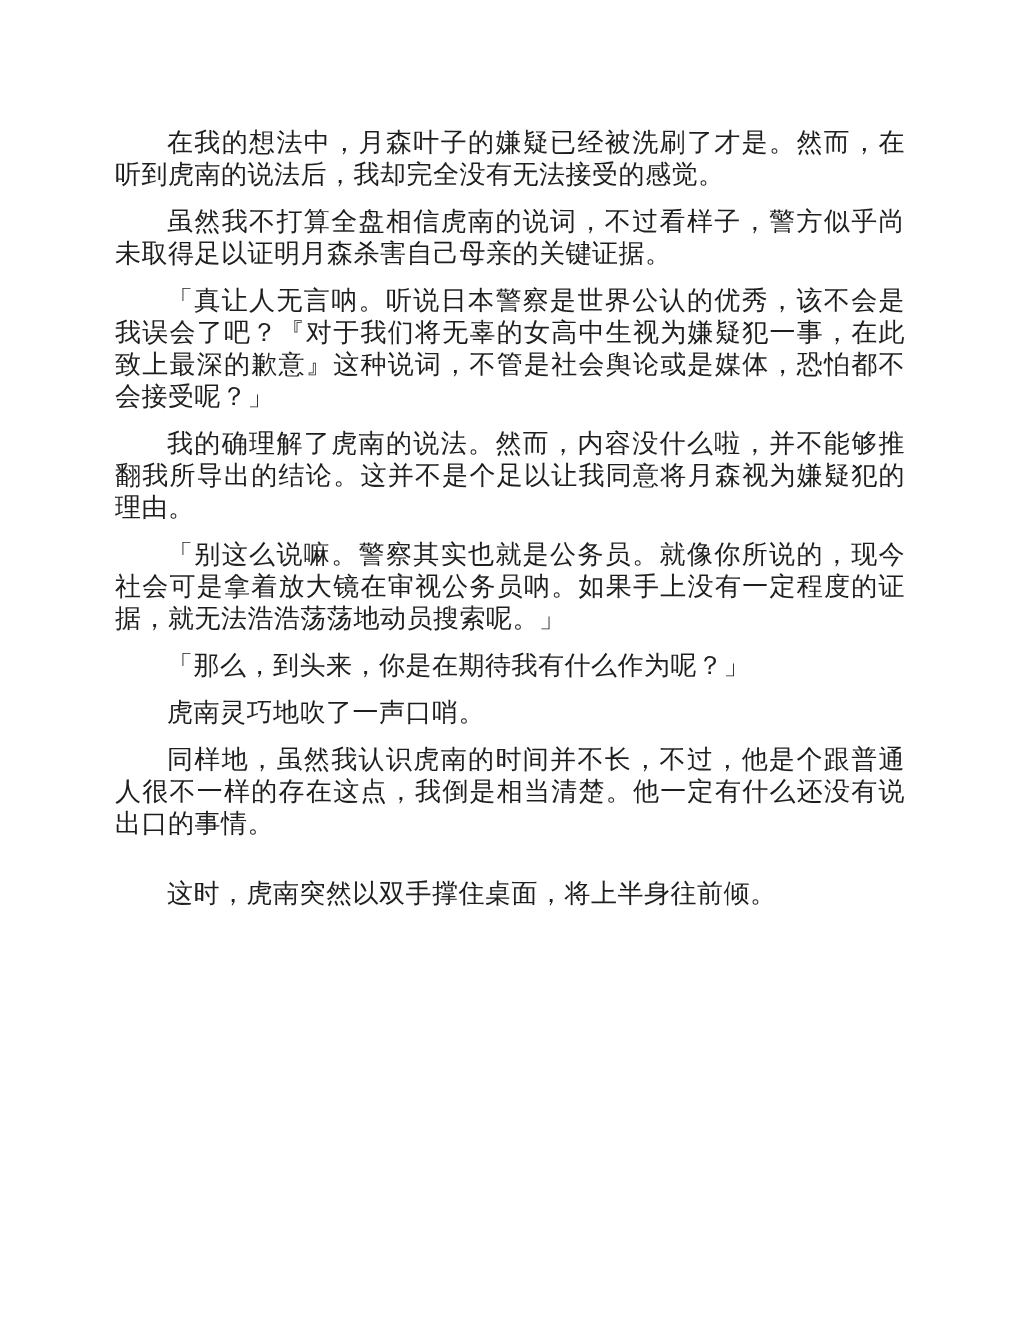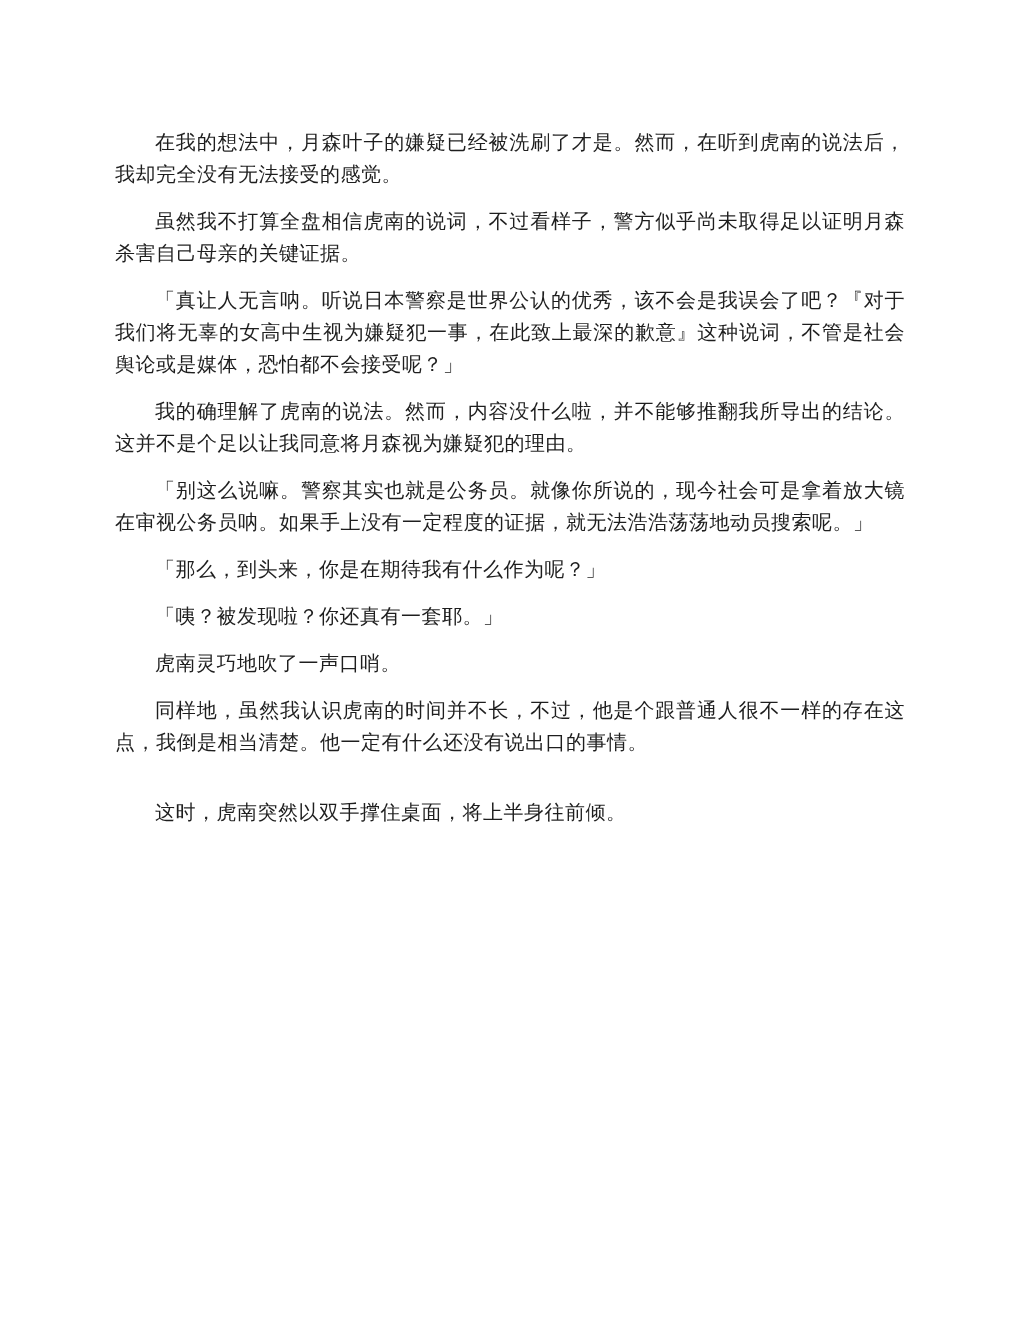--- a/index.html
+++ b/index.html
@@ -16,21 +16,21 @@
   }
   .page {
     position: absolute;
     left: 115px;
     top: 126px;
     width: 790px;
     color: #1e1e1e;
   }
   .page p {
     margin: 0 0 15px 0;
-    font-size: 20px;
+    font-size: 26px;
     line-height: 32px;
     text-align: justify;
     text-indent: 2em;
     letter-spacing: 0.5px;
     word-break: break-all;
   }
   .page p:last-child {
     margin-bottom: 0;
     margin-top: 38px;
   }
@@ -38,17 +38,16 @@
 </head>
 <body>
 
 <main class="page">
   <p>在我的想法中，月森叶子的嫌疑已经被洗刷了才是。然而，在听到虎南的说法后，我却完全没有无法接受的感觉。</p>
   <p>虽然我不打算全盘相信虎南的说词，不过看样子，警方似乎尚未取得足以证明月森杀害自己母亲的关键证据。</p>
   <p>「真让人无言呐。听说日本警察是世界公认的优秀，该不会是我误会了吧？『对于我们将无辜的女高中生视为嫌疑犯一事，在此致上最深的歉意』这种说词，不管是社会舆论或是媒体，恐怕都不会接受呢？」</p>
   <p>我的确理解了虎南的说法。然而，内容没什么啦，并不能够推翻我所导出的结论。这并不是个足以让我同意将月森视为嫌疑犯的理由。</p>
   <p>「别这么说嘛。警察其实也就是公务员。就像你所说的，现今社会可是拿着放大镜在审视公务员呐。如果手上没有一定程度的证据，就无法浩浩荡荡地动员搜索呢。」</p>
   <p>「那么，到头来，你是在期待我有什么作为呢？」</p>
-  <p>「咦？被发现啦？你还真有一套耶。」</p>
   <p>虎南灵巧地吹了一声口哨。</p>
   <p>同样地，虽然我认识虎南的时间并不长，不过，他是个跟普通人很不一样的存在这点，我倒是相当清楚。他一定有什么还没有说出口的事情。</p>
   <p>这时，虎南突然以双手撑住桌面，将上半身往前倾。</p>
 </main>
 
 </body></html>

